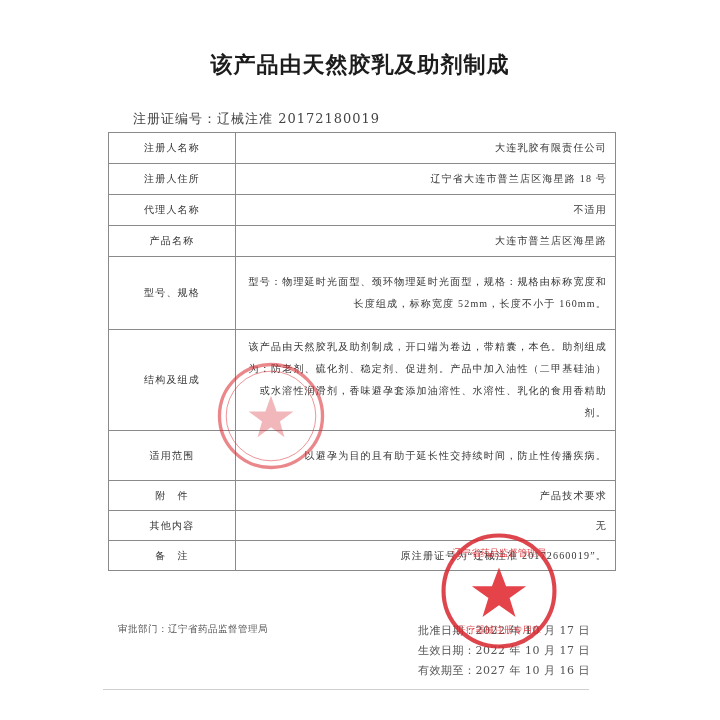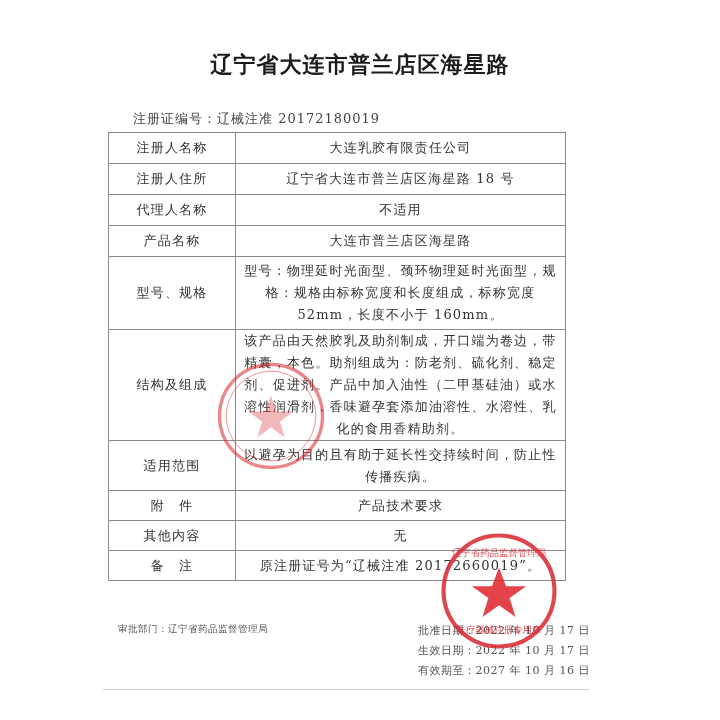--- a/index.html
+++ b/index.html
@@ -2,35 +2,35 @@
 <html><head>
 <meta charset="utf-8">
 <style>
   html, body { margin: 0; padding: 0; background: #ffffff; }
   body { width: 720px; height: 720px; position: relative; overflow: hidden;
          font-family: "DejaVu Serif", "Liberation Serif", serif; color: #2a2a2a; }
   .title { position: absolute; top: 50px; left: 0; width: 720px; text-align: center;
            font-family: "DejaVu Sans", "Liberation Sans", sans-serif; font-weight: bold;
            font-size: 22px; letter-spacing: 1px; color: #1c1c1c; }
   .certno { position: absolute; top: 110px; left: 133px; font-size: 13px; color: #444; letter-spacing: 1px; }
-  table.cert { position: absolute; top: 132px; left: 108px; width: 458px; border-collapse: collapse;
-               font-size: 13px; color: #333; }
+  table.cert { position: absolute; top: 132px; left: 108px; width: 508px; border-collapse: collapse;
+               font-size: 10px; color: #333; }
   table.cert td { border: 1px solid #8a8a8a; padding: 0 8px; vertical-align: middle; line-height: 22px; letter-spacing: 1.2px; }
   td.label { width: 110px; text-align: center; padding: 0; }
-  td.value { text-align: center; }
+  td.value { text-align: right; font-family: Liberation Serif, serif; }
   .footer-left { position: absolute; top: 623px; left: 118px; font-size: 9.5px; color: #555; letter-spacing: 0.5px; }
   .footer-right { position: absolute; left: 418px; font-size: 11px; color: #555; letter-spacing: 0.5px; }
   .bottom-rule { position: absolute; top: 689px; left: 103px; width: 486px; height: 1px; background: #cfcfcf; }
   .seal { position: absolute; left: 440px; top: 532px; width: 118px; height: 118px; pointer-events: none; opacity: 0.85; }
   .seal2 { position: absolute; left: 215px; top: 360px; width: 112px; height: 112px; pointer-events: none; opacity: 0.55; }
 </style>
 </head>
 <body>
 
-<div class="title">辽宁省大连市普兰店区海星路</div>
+<div class="title">该产品由天然胶乳及助剂制成</div>
 
 <div class="certno">
   <span>注册证编号：</span><span>辽械注准 20172180019</span>
 </div>
 
 <table class="cert">
   <tbody>
       <tr style="height:31px">
     <td class="label">注册人名称</td>
     <td class="value">大连乳胶有限责任公司</td>

